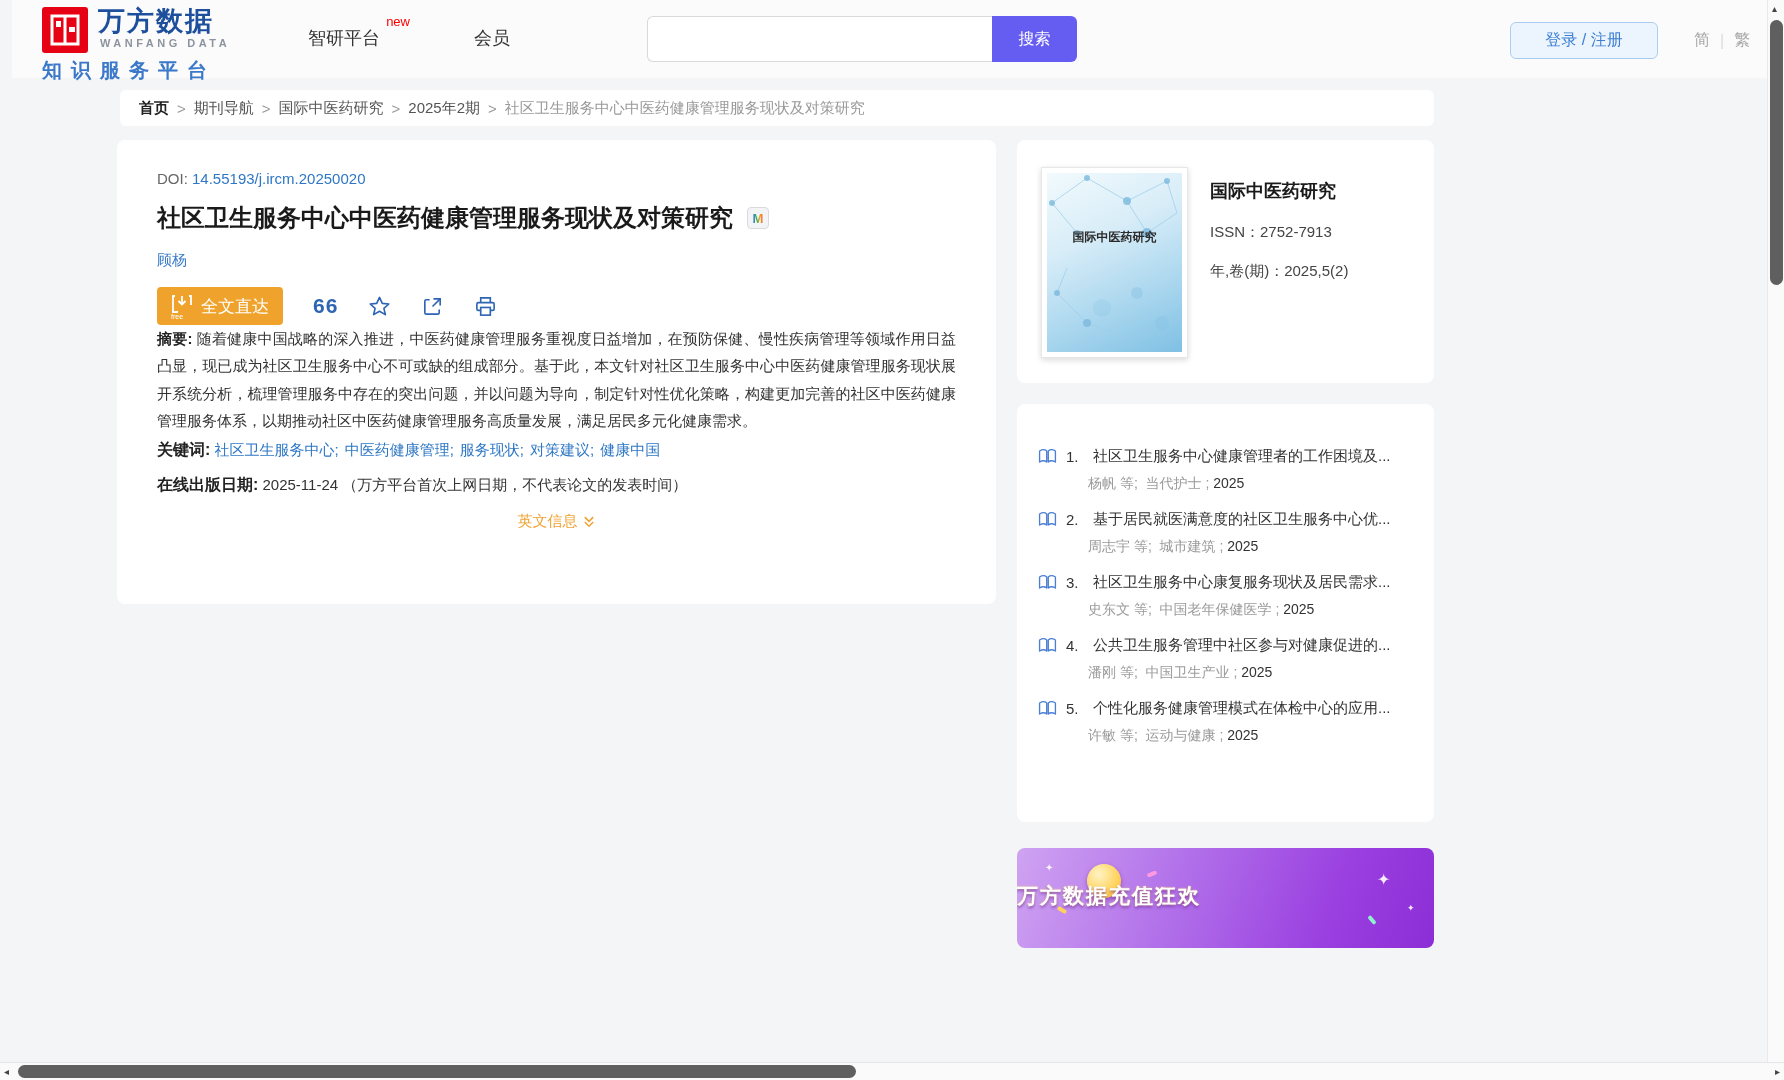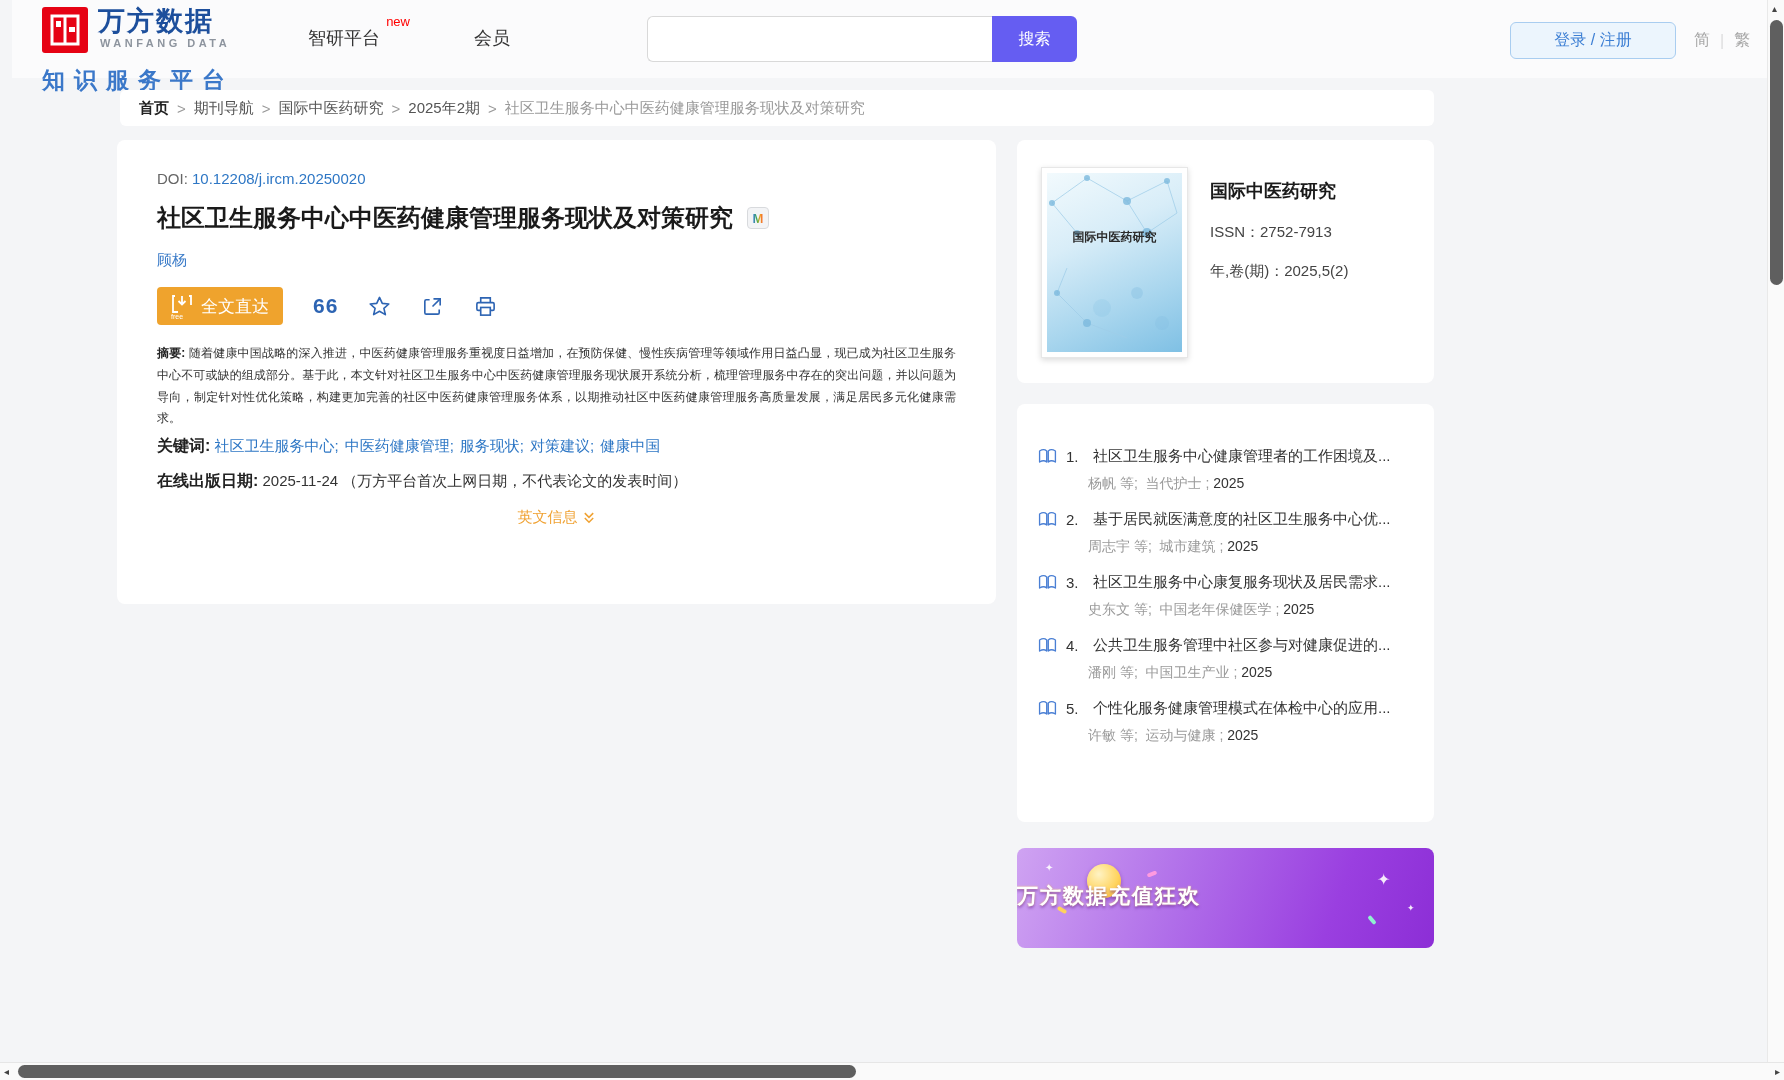--- a/index.html
+++ b/index.html
@@ -10,27 +10,27 @@
   }
   a { text-decoration:none; }
 
   
   .header { position:absolute; left:12px; top:0; width:1784px; height:78px; background:#fbfbfc; }
   .logo-block { position:absolute; left:30px; top:7px; cursor:pointer; }
   .logo-row { display:flex; align-items:flex-start; }
   .logo-icon { width:46px; height:46px; background:#e60214; border-radius:3px; display:flex; align-items:center; justify-content:center; }
   .logo-cn { font-size:27px; font-weight:bold; color:#1d4f9c; line-height:28px; margin-left:10px; letter-spacing:2px; }
   .logo-en { font-size:11px; font-weight:bold; color:#8d949e; letter-spacing:3.5px; margin-left:12px; margin-top:2px; }
-  .logo-tagline { font-size:23px; color:#3b78c9; letter-spacing:9px; margin-top:12px; font-weight:bold; }
+  .logo-tagline { font-size:20px; color:#3b78c9; letter-spacing:9px; margin-top:4px; font-weight:bold; }
   .nav-item { position:absolute; top:26px; font-size:18px; color:#333; cursor:pointer; }
   .nav-item .new-badge { position:absolute; top:-12px; right:-30px; color:#f register0000; font-size:13px; color:#ff0000; }
   .search-wrap { position:absolute; left:635px; top:16px; display:flex; }
   .search-input { width:345px; height:46px; border:1px solid #d9d9d9; border-right:none; border-radius:6px 0 0 6px; background:#fff; padding:0 12px; font-size:15px; outline:none; }
   .search-btn { width:85px; height:46px; background:#655df2; color:#fff; font-size:16px; border:none; border-radius:0 6px 6px 0; cursor:pointer; }
-  .login-btn { position:absolute; left:1498px; top:22px; width:166px; height:37px; background:#ecf5fd; border:1px solid #a9cdf0; border-radius:6px; color:#3d7fd4; font-size:16px; display:flex; align-items:center; justify-content:center; cursor:pointer; }
+  .login-btn { position:absolute; left:1498px; top:22px; width:148px; height:37px; background:#ecf5fd; border:1px solid #a9cdf0; border-radius:6px; color:#3d7fd4; font-size:16px; display:flex; align-items:center; justify-content:center; cursor:pointer; }
   .lang-switch { position:absolute; left:1682px; top:30px; font-size:16px; color:#a7a7a7; display:flex; align-items:center; gap:10px; }
   .lang-item { cursor:pointer; }
   .lang-divider { color:#ddd; }
 
   
   .breadcrumb-card { position:absolute; left:120px; top:90px; width:1314px; height:36px; background:#fff; border-radius:6px; display:flex; align-items:center; padding:0 19px; font-size:15px; white-space:nowrap; overflow:hidden; }
   .crumb { color:#555; cursor:pointer; }
   .crumb.first { color:#222; font-weight:bold; }
   .crumb.current { color:#999; cursor:default; }
   .crumb-sep { color:#999; margin:0 8px; }
@@ -46,21 +46,21 @@
   .m-badge span { background:linear-gradient(90deg,#3a7bd5 0%,#3fae49 40%,#f5a623 70%,#f0582a 100%); -webkit-background-clip:text; background-clip:text; color:transparent; }
   .author-line { margin-top:17px; font-size:15px; color:#3a7bc8; }
   .author-line a { color:#3a7bc8; cursor:pointer; }
   .affil-line { margin-top:15px; font-size:15px; color:#3a7bc8; cursor:pointer; }
   .actions-row { margin-top:17px; display:flex; align-items:center; }
   .fulltext-btn { background:#efa32d; color:#fff; border:none; border-radius:4px; height:38px; padding:17px 14px; font-size:17px; display:flex; align-items:center; gap:8px; cursor:pointer; }
   .free-ic { position:relative; width:22px; height:24px; }
   .free-ic .free-txt { position:absolute; left:0; bottom:-2px; font-size:7px; color:#fff; }
   .act-icon { margin-left:30px; cursor:pointer; display:flex; align-items:center; }
   .quote-glyph { font-size:21px; font-weight:bold; color:#2d64b3; letter-spacing:1px; }
-  .abstract-block { margin-top:18px; font-size:12px; line-height:1.82; color:#333; text-align:justify; }
+  .abstract-block { font-size:15px; line-height:1.82; color:#333; text-align:justify; }
   .field-label { font-weight:bold; color:#222; }
   .keywords-line { margin-top:6px; font-size:15px; }
   .kw { color:#2e77c5; cursor:pointer; margin-right:6px; }
   .pubdate-line { margin-top:14px; font-size:15px; color:#333; }
   .en-toggle { margin-top:16px; text-align:center; font-size:15px; color:#f0a233; cursor:pointer; display:flex; align-items:center; justify-content:center; gap:4px; }
 
   
   .journal-card { position:absolute; left:1017px; top:140px; width:417px; height:243px; background:#fff; border-radius:8px; padding:27px 24px; display:flex; }
   .cover { width:147px; height:191px; background:#fff; border:1px solid #e7e7e7; box-shadow:0 2px 6px rgba(0,0,0,0.15); padding:5px; cursor:pointer; flex:none; }
   .cover-inner { width:100%; height:100%; position:relative; background:linear-gradient(155deg,#f2fafd 0%,#d8edf8 35%,#a9d6ee 70%,#7fc0e4 100%); overflow:hidden; }
@@ -152,21 +152,21 @@
   <span class="crumb">国际中医药研究</span>
   <span class="crumb-sep">&gt;</span>
   <span class="crumb">2025年2期</span>
   <span class="crumb-sep">&gt;</span>
   <span class="crumb current">社区卫生服务中心中医药健康管理服务现状及对策研究</span>
 </div>
 
 <div class="main-card">
   <div class="doi-line">
     <span>DOI:</span>
-    <span class="doi-link">10.12208/j.ircm.20250020</span>
+    <span class="doi-link">14.55193/j.ircm.20250020</span>
   </div>
 
   <div class="article-title-row">
     <h1 class="article-title">社区卫生服务中心中医药健康管理服务现状及对策研究</h1>
     <div class="m-badge">
         <span>M</span>
       </div>
   </div>
 
   <div class="author-line">

